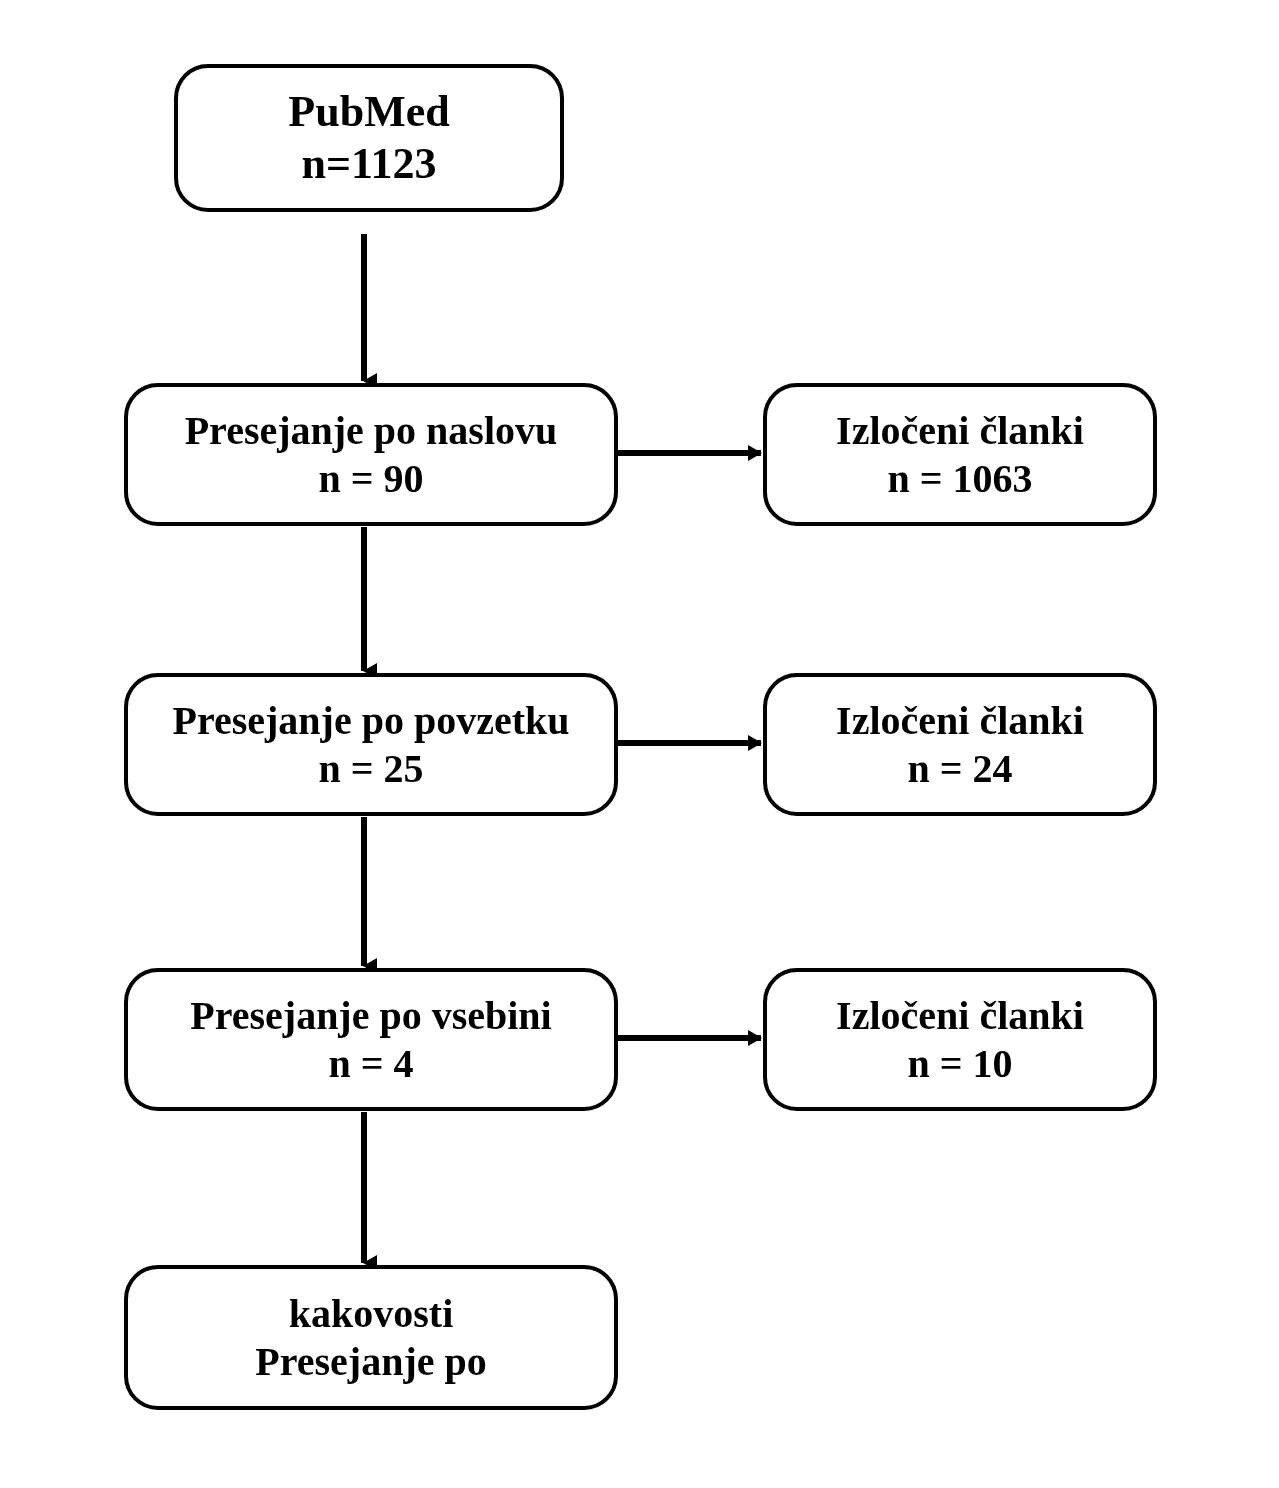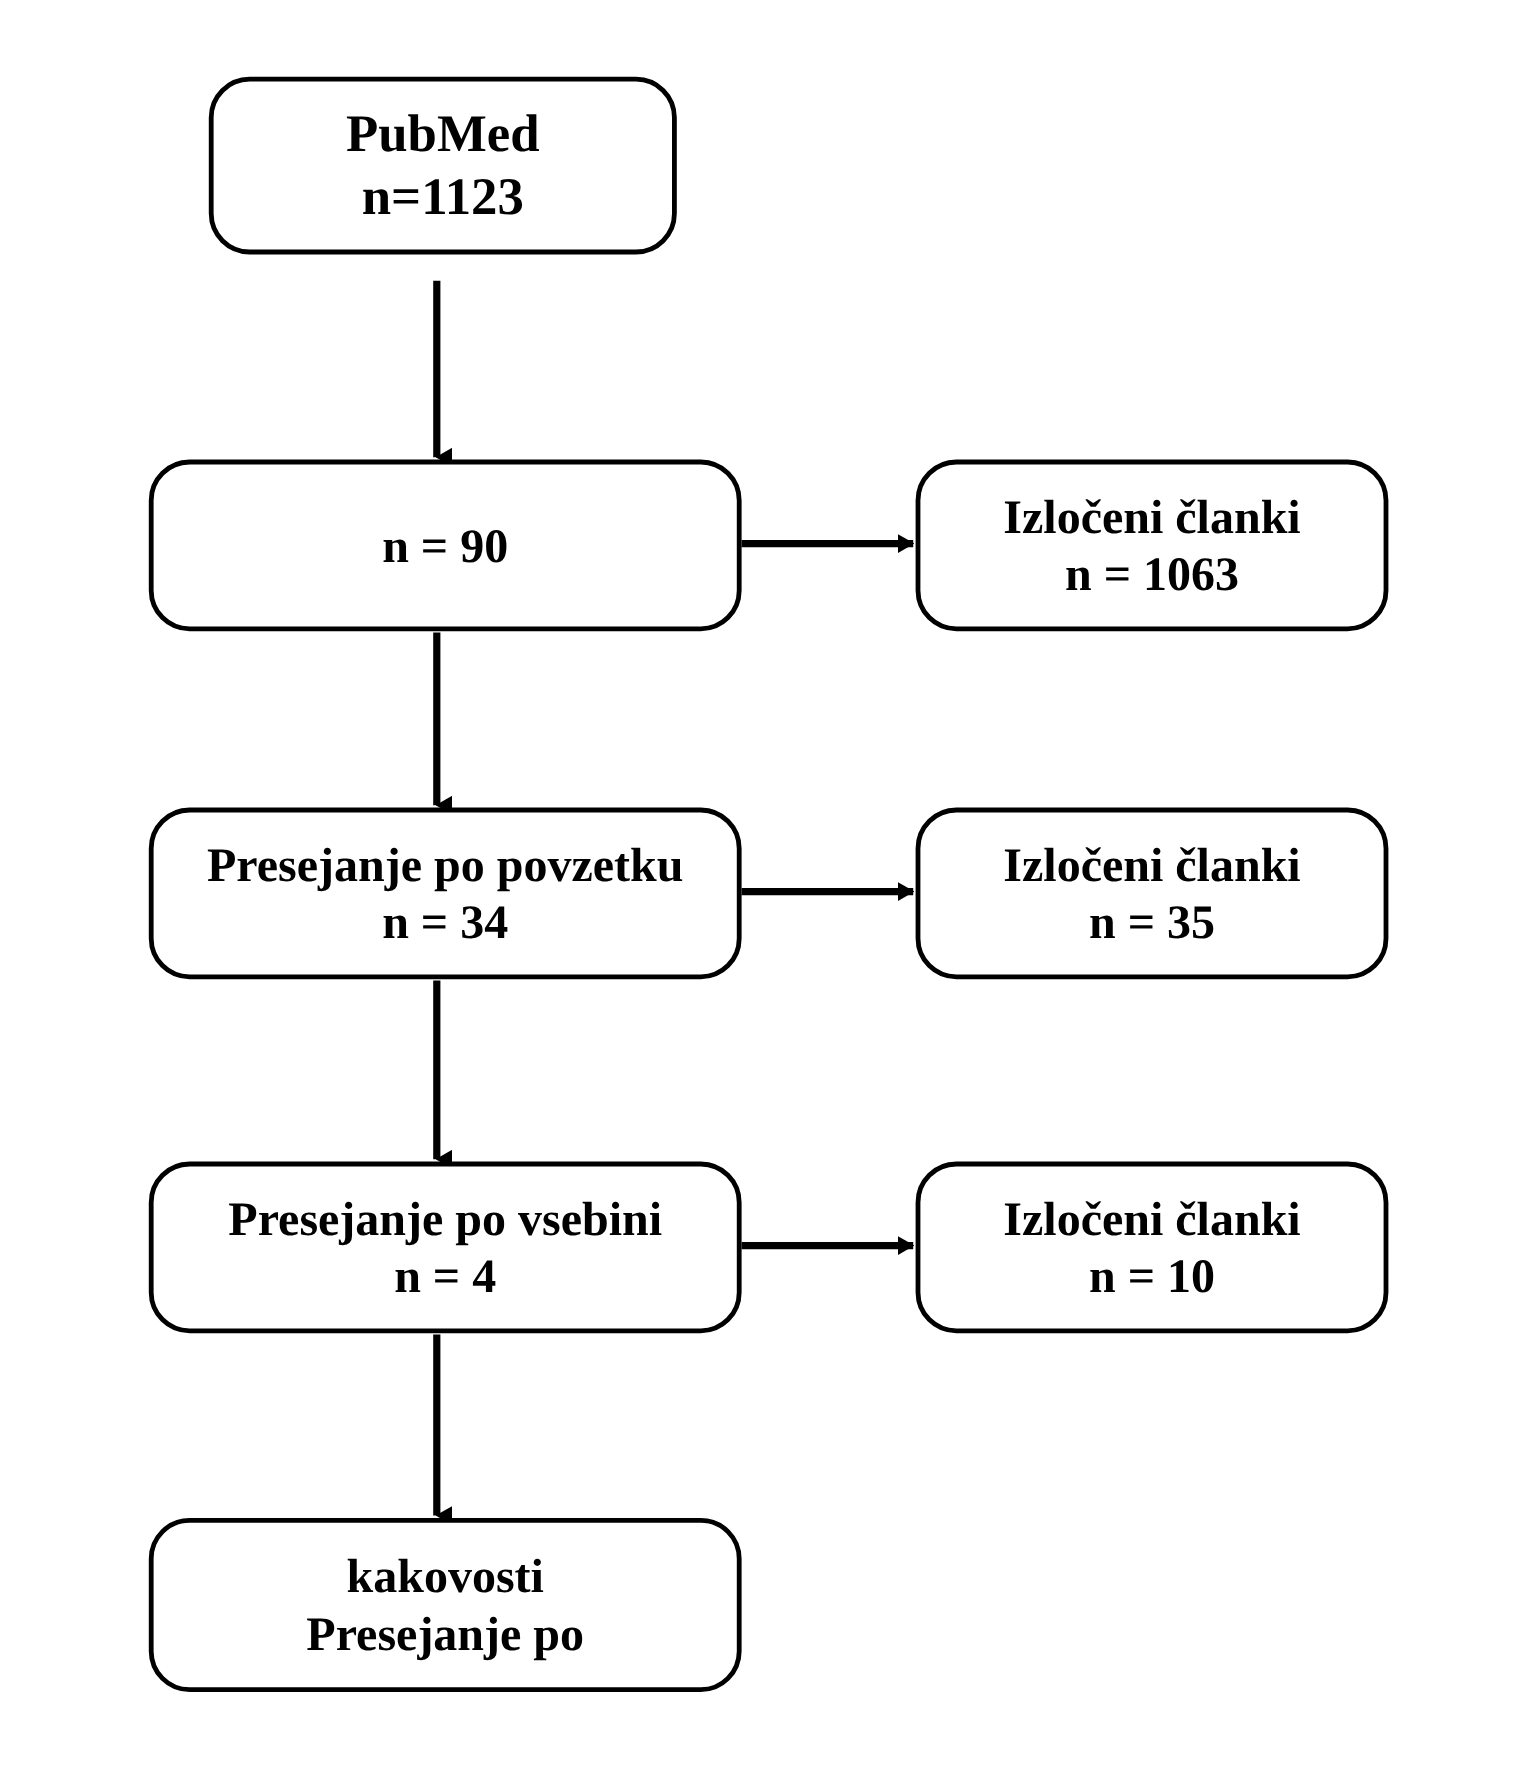--- a/index.html
+++ b/index.html
@@ -77,36 +77,37 @@
 
     <line x1="364" y1="1112" x2="364" y2="1263" stroke="#000000" stroke-width="6" marker-end="url(#arrowhead-down)"></line>
   </svg>
 
   <div class="node-box size-lg" style="left:174px; top:64px; width:390px; height:148px;">
     <span class="node-line">PubMed</span>
     <span class="node-line">n=1123</span>
   </div>
 
   <div class="node-box size-md" style="left:124px; top:383px; width:494px; height:143px;">
+    <span class="node-line">Presejanje po naslovu</span>
     <span class="node-line">n = 90</span>
   </div>
 
   <div class="node-box size-md" style="left:763px; top:383px; width:394px; height:143px;">
     <span class="node-line">Izločeni članki</span>
     <span class="node-line">n = 1063</span>
   </div>
 
   <div class="node-box size-md" style="left:124px; top:673px; width:494px; height:143px;">
     <span class="node-line">Presejanje po povzetku</span>
-    <span class="node-line">n = 34</span>
+    <span class="node-line">n = 25</span>
   </div>
 
   <div class="node-box size-md" style="left:763px; top:673px; width:394px; height:143px;">
     <span class="node-line">Izločeni članki</span>
-    <span class="node-line">n = 35</span>
+    <span class="node-line">n = 24</span>
   </div>
 
   <div class="node-box size-md" style="left:124px; top:968px; width:494px; height:143px;">
     <span class="node-line">Presejanje po vsebini</span>
     <span class="node-line">n = 4</span>
   </div>
 
   <div class="node-box size-md" style="left:763px; top:968px; width:394px; height:143px;">
     <span class="node-line">Izločeni članki</span>
     <span class="node-line">n = 10</span>

